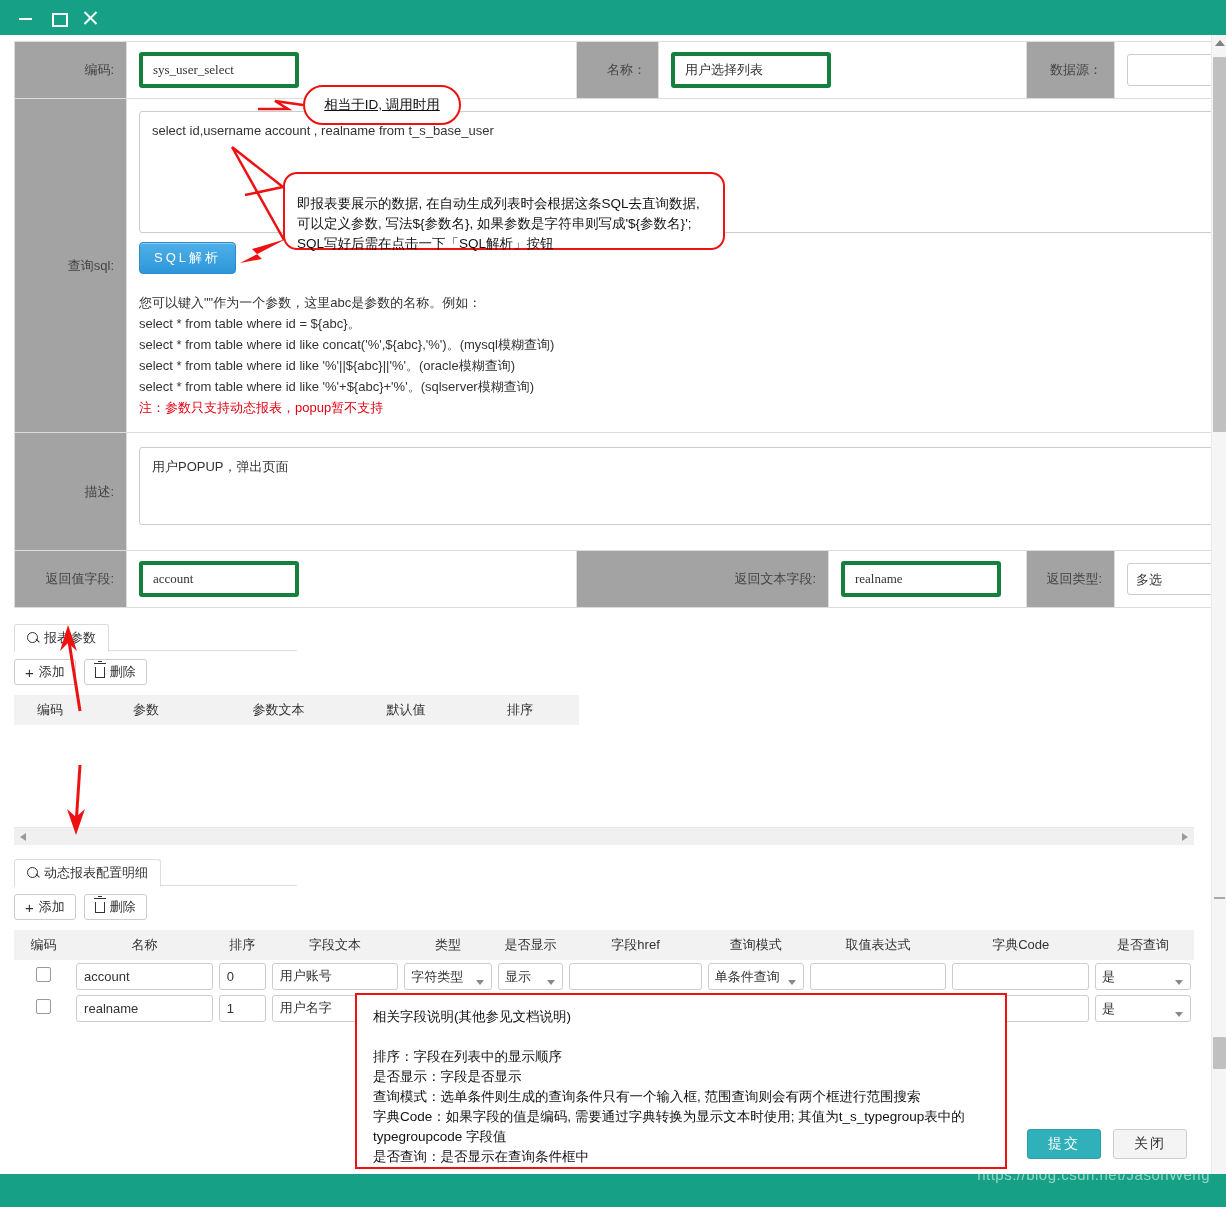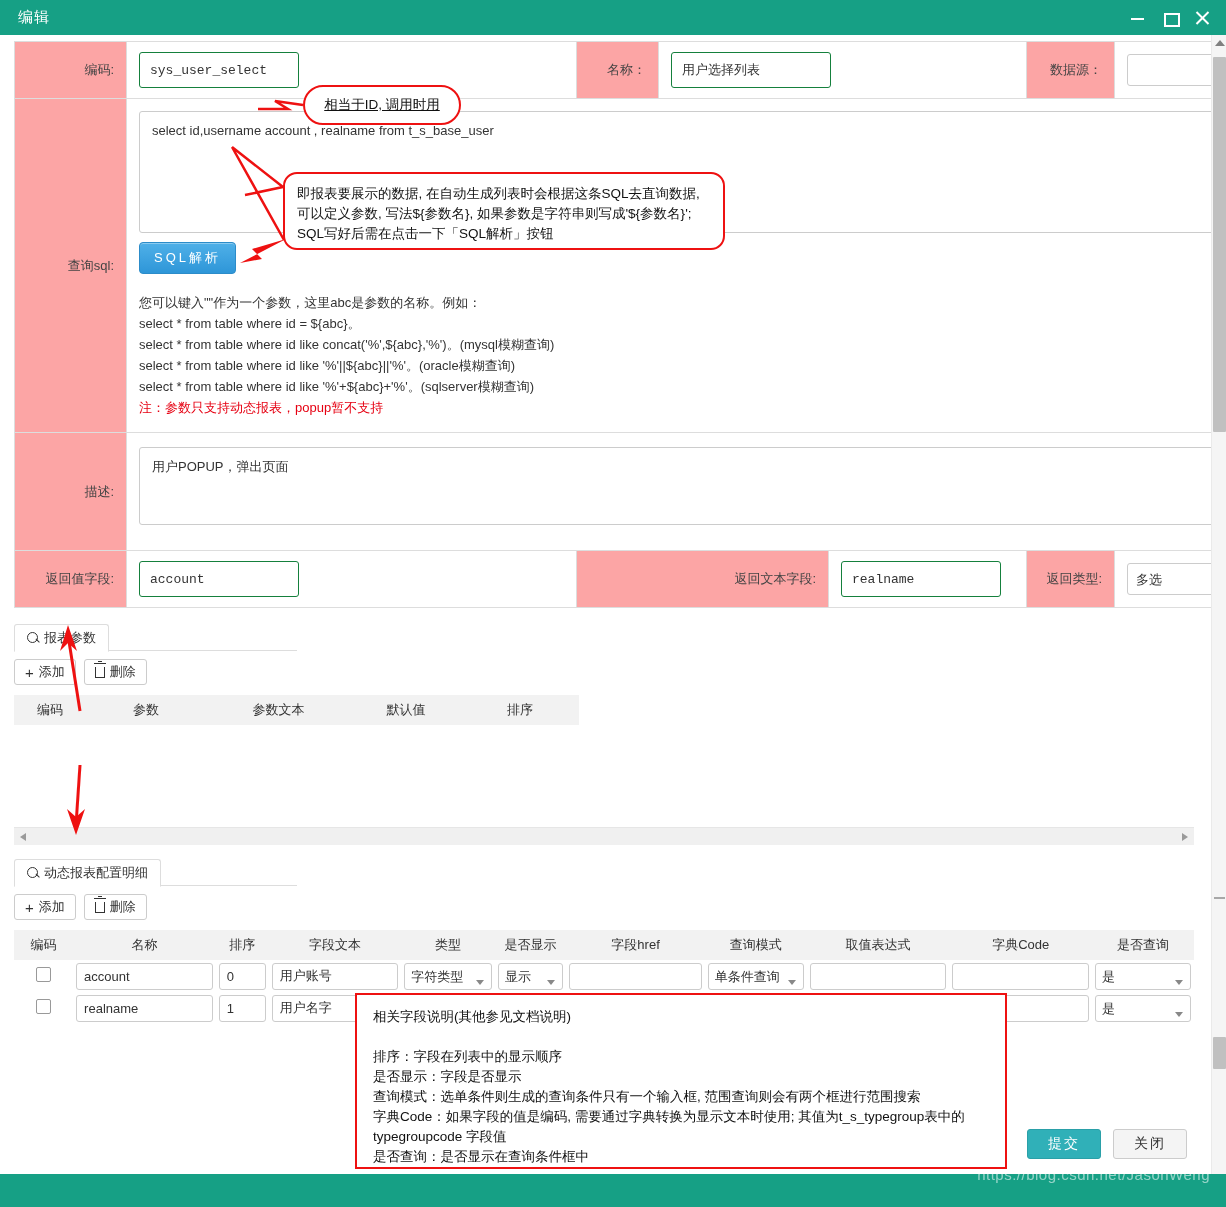--- a/index.html
+++ b/index.html
@@ -29,25 +29,25 @@
   
   .page{ position:relative; width:1226px; height:1172px; background:#fff;}
   .content{
     position:absolute; left:0; top:0; width:1211px; height:1172px;
     overflow:hidden;
   }
 
   
   .form-table{ border-collapse:collapse; width:1196px; margin:6px 0 0 14px; table-layout:fixed;}
   .form-table td{ border:1px solid #ddd; padding:10px 12px; vertical-align:middle;}
-  .lbl-cell{ background:#fca5a5; text-align:right; color:#444; font-size:13px; width:110px;}
+  .lbl-cell{ background:#a3a3a3; text-align:right; color:#444; font-size:13px; width:110px;}
   .lbl-cell.wide{ width:140px;}
   .inp{
-    border:1px solid #15803d; border-radius:3px; height:36px; padding:4px 10px;
-    font-family:Liberation Mono, monospace; font-size:13px; color:#333;
+    border:4px solid #15803d; border-radius:3px; height:36px; padding:4px 10px;
+    font-family:Liberation Serif, serif; font-size:13px; color:#333;
     background:#fff; width:100%; outline:none;
   }
   .inp.w160{ width:160px;}
   .sel-wrap{ position:relative; display:inline-block; width:155px;}
   .sel{
     appearance:none;-webkit-appearance:none;
     border:1px solid #ccc;border-radius:3px;height:32px;width:100%;
     padding:2px 26px 2px 8px;background:#fff;font-size:13px;
     font-family:"Liberation Sans",sans-serif;color:#333;outline:none;
   }
@@ -168,30 +168,29 @@
   }
 
   
   .anno{
     position:absolute;border:2px solid #ee1111;border-radius:14px;background:#fff;
     color:#111;font-size:13.5px;line-height:20px;padding:8px 12px;z-index:40;
     white-space:pre-line;
   }
   .anno.a1{ left:303px; top:50px; width:158px; height:40px; border-radius:20px;
             display:flex;align-items:center;justify-content:center;padding:0 8px;text-decoration:underline;}
-  .anno.a2{ left:283px; top:137px; width:442px; height:78px; padding:10px 12px;}
+  .anno.a2{ left:283px; top:137px; width:442px; height:78px; padding:20px 12px;}
   .anno.a3{ left:17px;  top:676px; width:392px; height:52px; padding:6px 12px;}
   .anno.a4{ left:355px; top:958px; width:652px; height:176px; padding:12px 16px; border-radius:0;}
   .svg-ov{ position:absolute;left:0;top:0;width:1226px;height:1172px;pointer-events:none;z-index:35;}
 </style>
 </head>
 <body>
 
 <div class="titlebar">
-  <span class="t-title">编辑</span>
   <span class="win-btns">
     <span class="win-btn min"></span>
     <span class="win-btn max"></span>
     <span class="win-btn close"></span>
   </span>
 </div>
 
 <div class="page">
 <div class="content">
 

